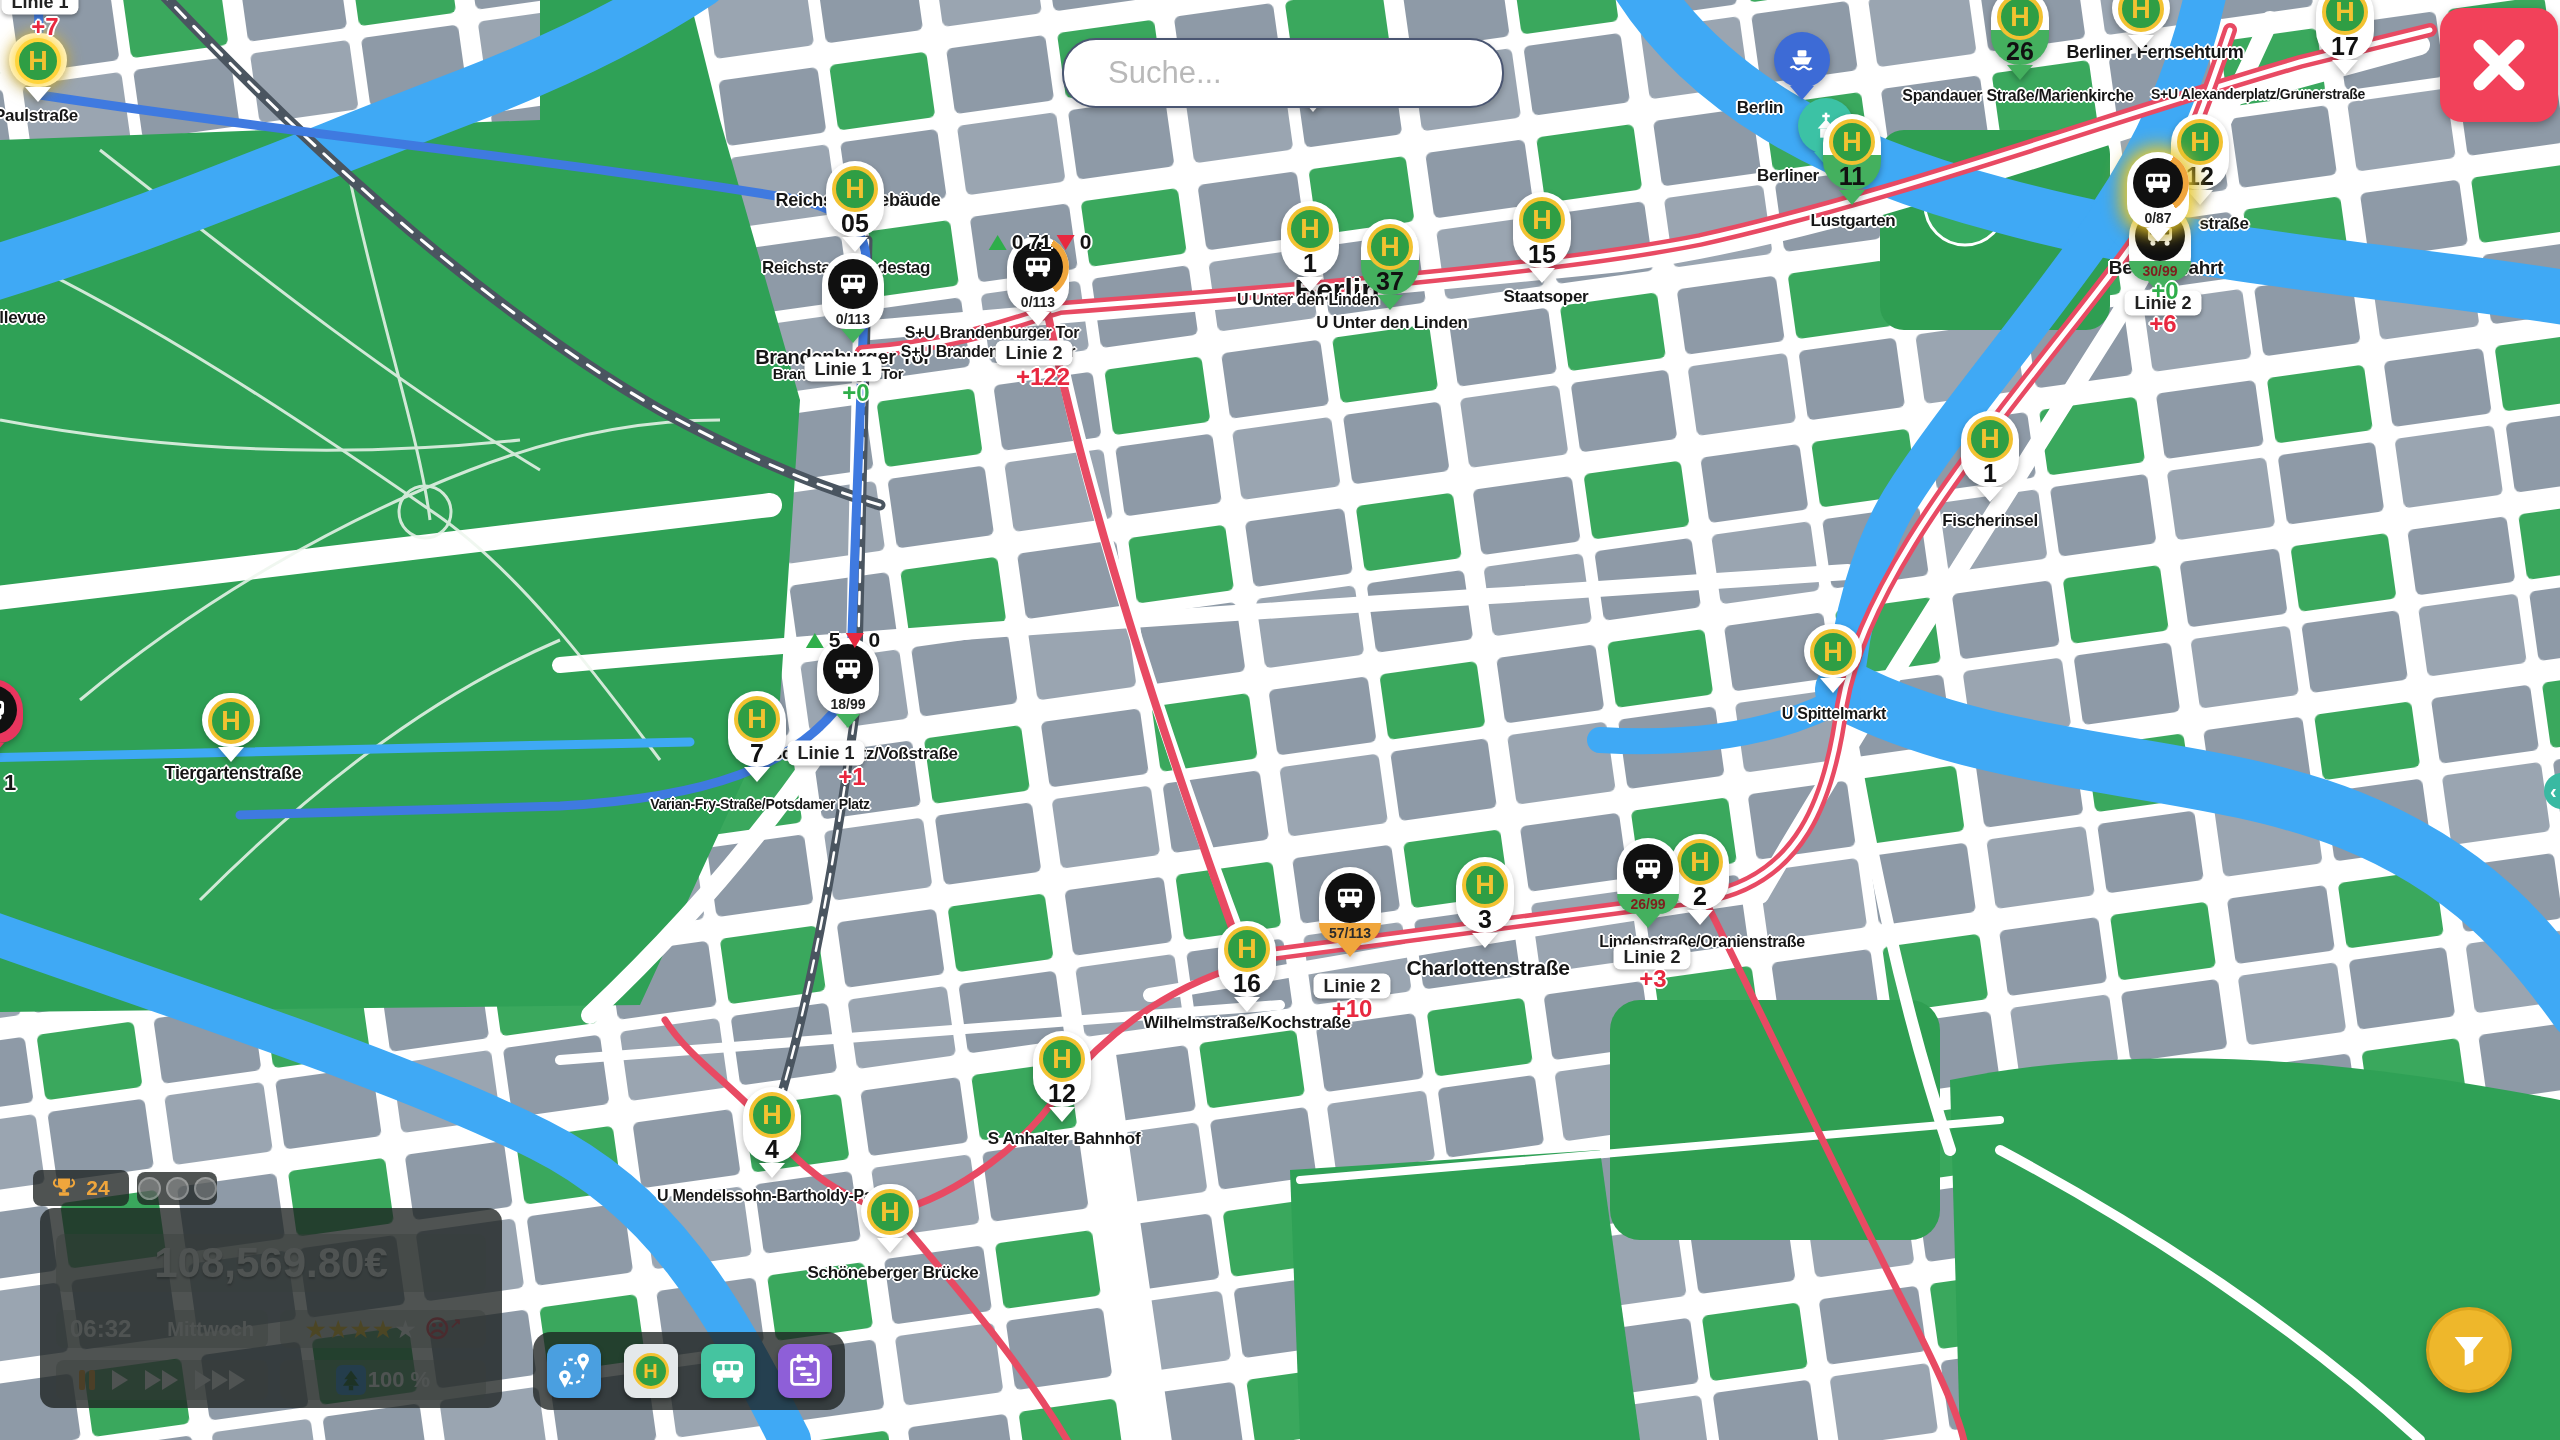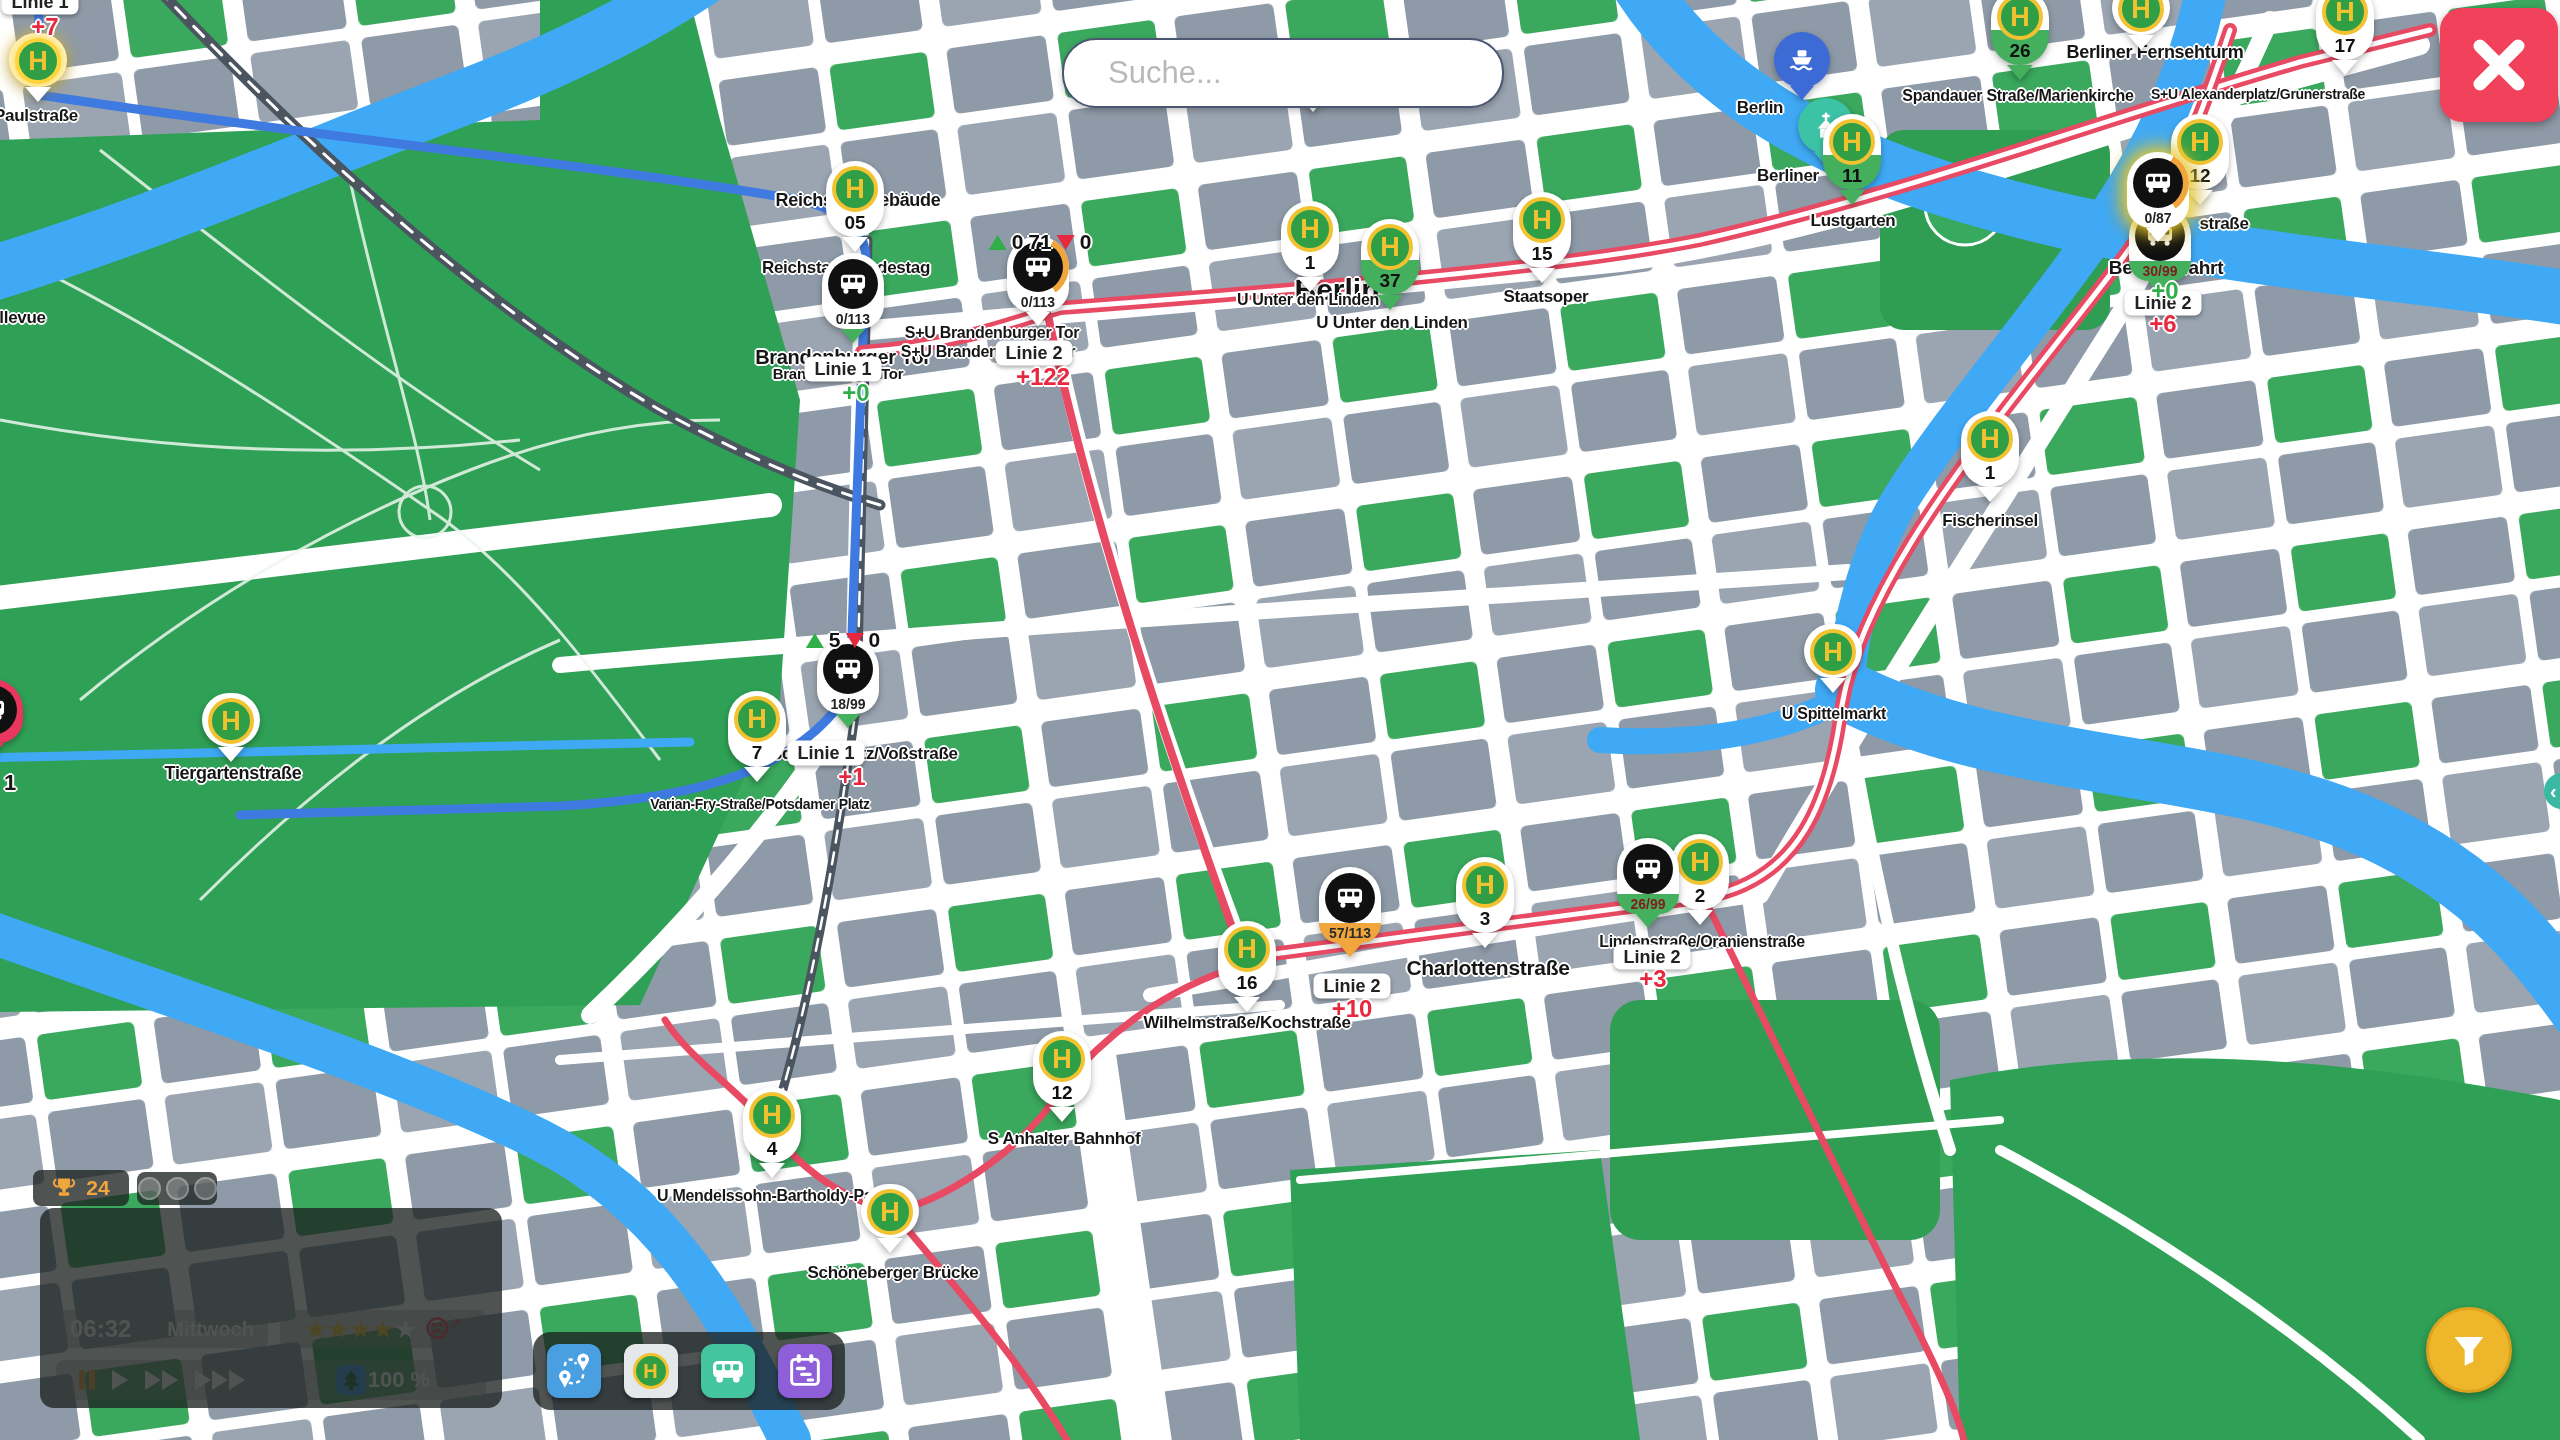--- a/index.html
+++ b/index.html
@@ -17,21 +17,21 @@
 
   
   .stop{position:absolute;display:flex;flex-direction:column;align-items:center;
     transform:translate(-50%,-100%);z-index:10;filter:drop-shadow(0 3px 3px rgba(0,0,0,.3));}
   .stop-body{width:58px;background:#fff;border-radius:29px;padding:5px 0 3px;
     display:flex;flex-direction:column;align-items:center;}
   .stop-body.green{background:linear-gradient(180deg,#fff 54%,#44b05e 54%);}
   .hcirc{width:38px;height:38px;border-radius:50%;background:#2f9e44;border:4px solid #f2c231;
     color:#f2c231;font-weight:700;font-size:27px;line-height:38px;text-align:center;}
   .hcirc.selected{border-color:#ffd43b;box-shadow:0 0 16px 5px rgba(255,214,59,.9);}
-  .stop-num{min-height:4px;font-size:19px;font-weight:700;color:#111;line-height:22px;}
+  .stop-num{min-height:4px;font-size:25px;font-weight:700;color:#111;line-height:22px;}
   .stop-tip{width:0;height:0;border:13px solid transparent;border-bottom:0;border-top:15px solid #fff;}
   .stop-tip.green{border-top-color:#44b05e;}
 
   
   .bus{position:absolute;display:flex;flex-direction:column;align-items:center;
     transform:translate(-50%,-50%);z-index:11;filter:drop-shadow(0 3px 3px rgba(0,0,0,.3));}
   .bus-body{width:62px;background:#fff;border-radius:31px 31px 24px 24px;padding:6px 0 0;
     display:flex;flex-direction:column;align-items:center;}
   .bus-body.crimson{background:#e8365e;padding-bottom:8px;}
   .bus-body.glow{box-shadow:0 0 18px 6px rgba(255,220,45,.95);}
@@ -611,20 +611,23 @@
   </div>
 
   <div class="panel badges-panel">
     <span class="badge-dot"></span>
     <span class="badge-dot"></span>
     <span class="badge-dot"></span>
   </div>
 
   <div class="panel hud-main"></div>
 
+  <div class="inbox money-box">
+    <span class="money-text">108,569.80€</span>
+  </div>
 
   <div class="inbox time-box">
     <span class="time-text">06:32</span>
     <span class="day-text">Mittwoch</span>
   </div>
 
   <div class="inbox rating-box">
     <span id="stars"><span class="star">★</span><span class="star">★</span><span class="star">★</span><span class="star">★</span><span class="star empty">★</span></span>
     <span class="face">☹<span class="face-arrow">↗</span></span>
   </div>

